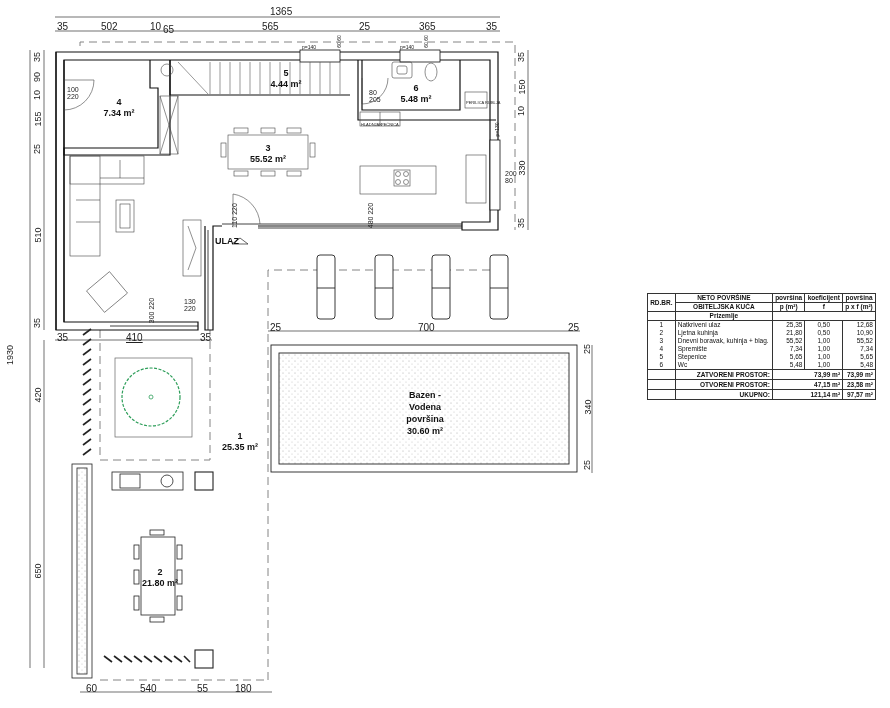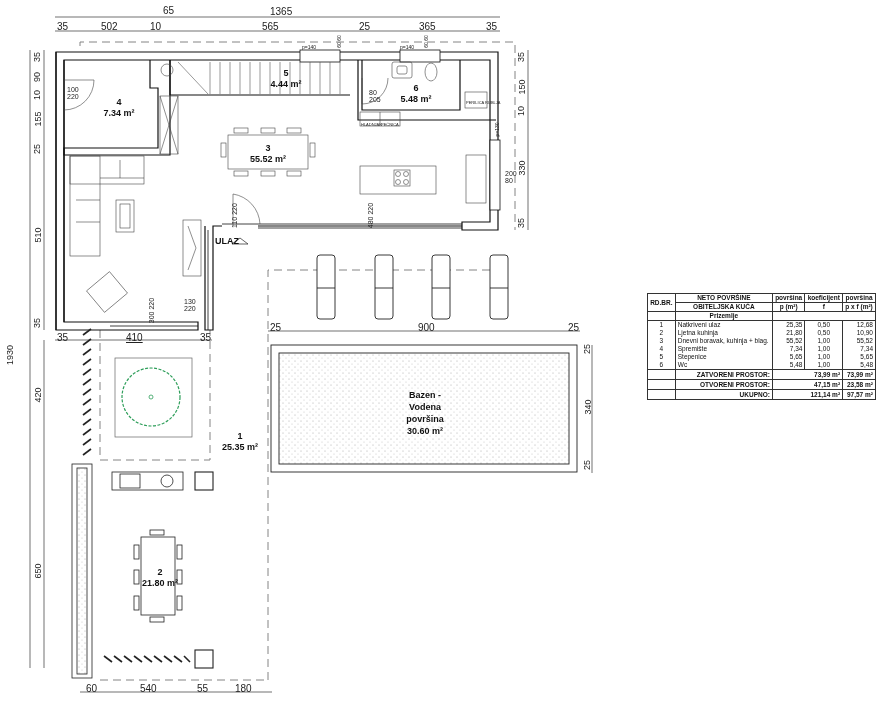--- a/index.html
+++ b/index.html
@@ -214,21 +214,21 @@
     <line x1="184" y1="656" x2="190" y2="662"></line>
   </g>
 
   <path d="M232,244 L240,238 L248,244 Z" fill="none" stroke="#222" stroke-width="0.7"></path>
 </svg>
 
 <span class="dim" style="left:270px;top:6px;">1365</span>
 <span class="dim" style="left:57px;top:21px;">35</span>
 <span class="dim" style="left:101px;top:21px;">502</span>
 <span class="dim" style="left:150px;top:21px;">10</span>
-<span class="dim" style="left:163px;top:5px;">65</span>
+<span class="dim" style="left:163px;top:24px;">65</span>
 <span class="dim" style="left:262px;top:21px;">565</span>
 <span class="dim" style="left:359px;top:21px;">25</span>
 <span class="dim" style="left:419px;top:21px;">365</span>
 <span class="dim" style="left:486px;top:21px;">35</span>
 
 <span class="vdim" style="left:0px;top:350px;">1930</span>
 <span class="vdim" style="left:32px;top:52px;">35</span>
 <span class="vdim" style="left:32px;top:72px;">90</span>
 <span class="vdim" style="left:32px;top:90px;">10</span>
 <span class="vdim" style="left:30px;top:114px;">155</span>
@@ -247,21 +247,21 @@
 <span class="dim" style="left:57px;top:332px;">35</span>
 <span class="dim" style="left:126px;top:332px;text-decoration:underline;">410</span>
 <span class="dim" style="left:200px;top:332px;">35</span>
 
 <span class="dim" style="left:86px;top:683px;">60</span>
 <span class="dim" style="left:140px;top:683px;">540</span>
 <span class="dim" style="left:197px;top:683px;">55</span>
 <span class="dim" style="left:235px;top:683px;">180</span>
 
 <span class="dim" style="left:270px;top:322px;">25</span>
-<span class="dim" style="left:418px;top:322px;">900</span>
+<span class="dim" style="left:418px;top:322px;">700</span>
 <span class="dim" style="left:568px;top:322px;">25</span>
 <span class="vdim" style="left:582px;top:344px;">25</span>
 <span class="vdim" style="left:580px;top:402px;">340</span>
 <span class="vdim" style="left:582px;top:460px;">25</span>
 
 <div class="tiny" style="left:67px;top:86px;">
     <div>100</div>
     <div>220</div>
   </div>
 <div class="tiny" style="left:369px;top:89px;">

